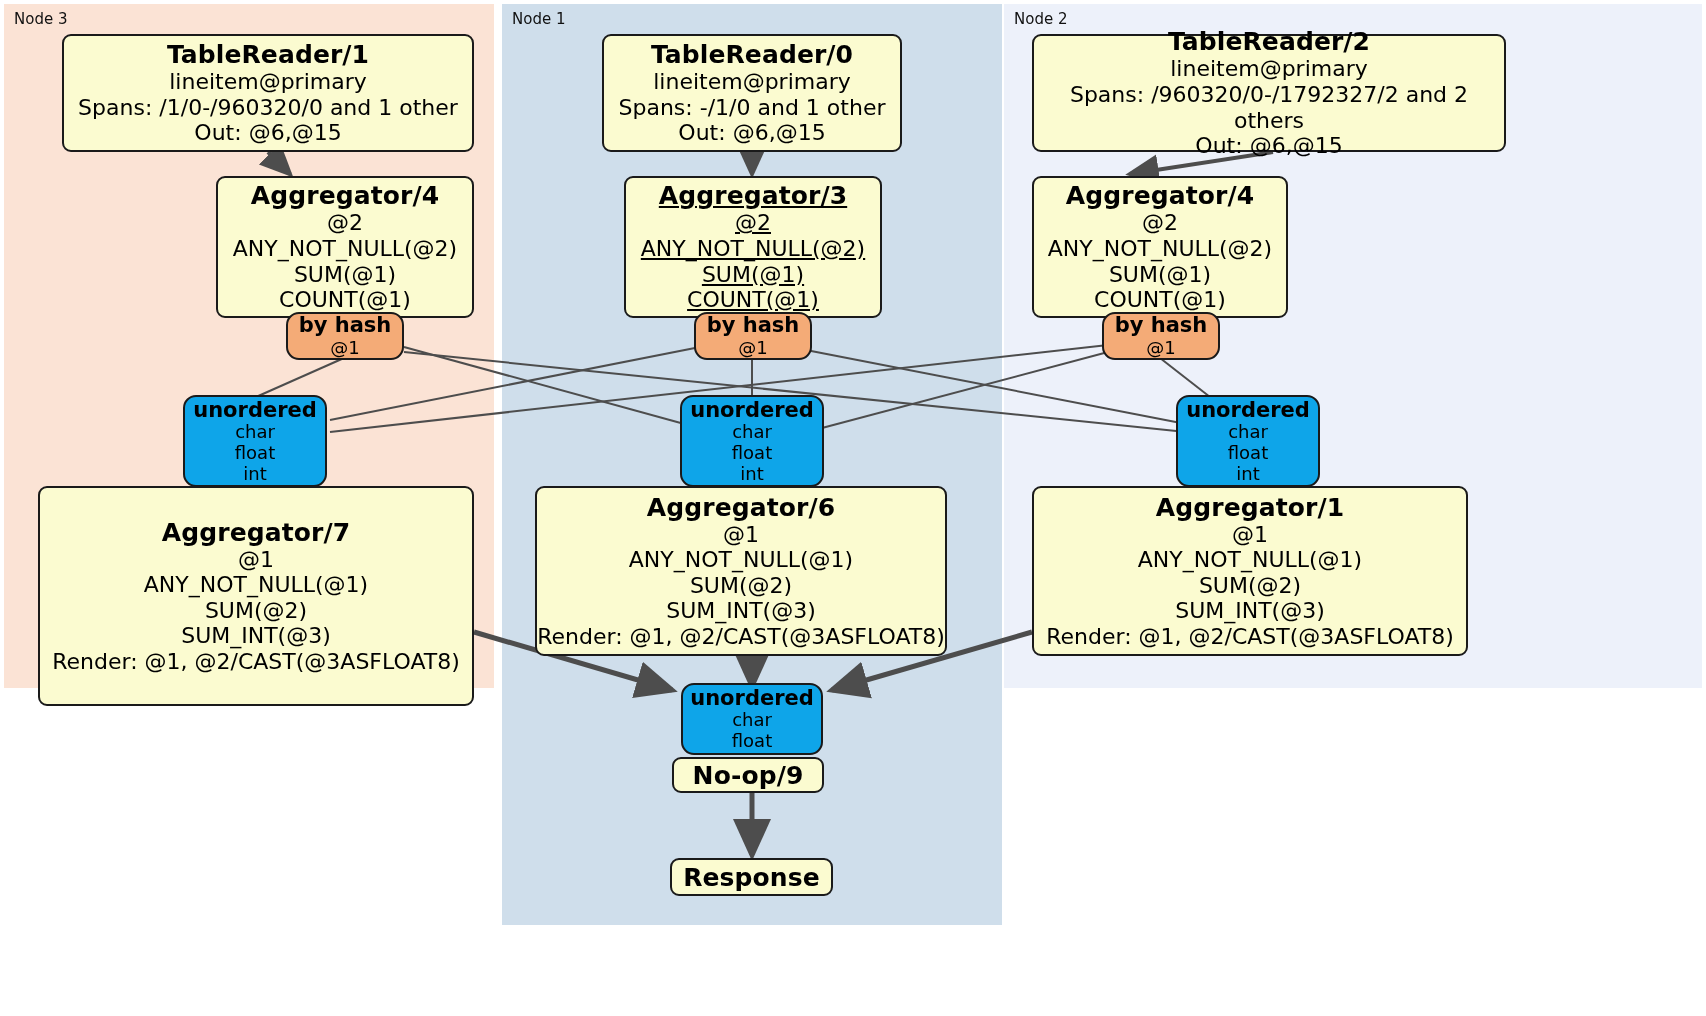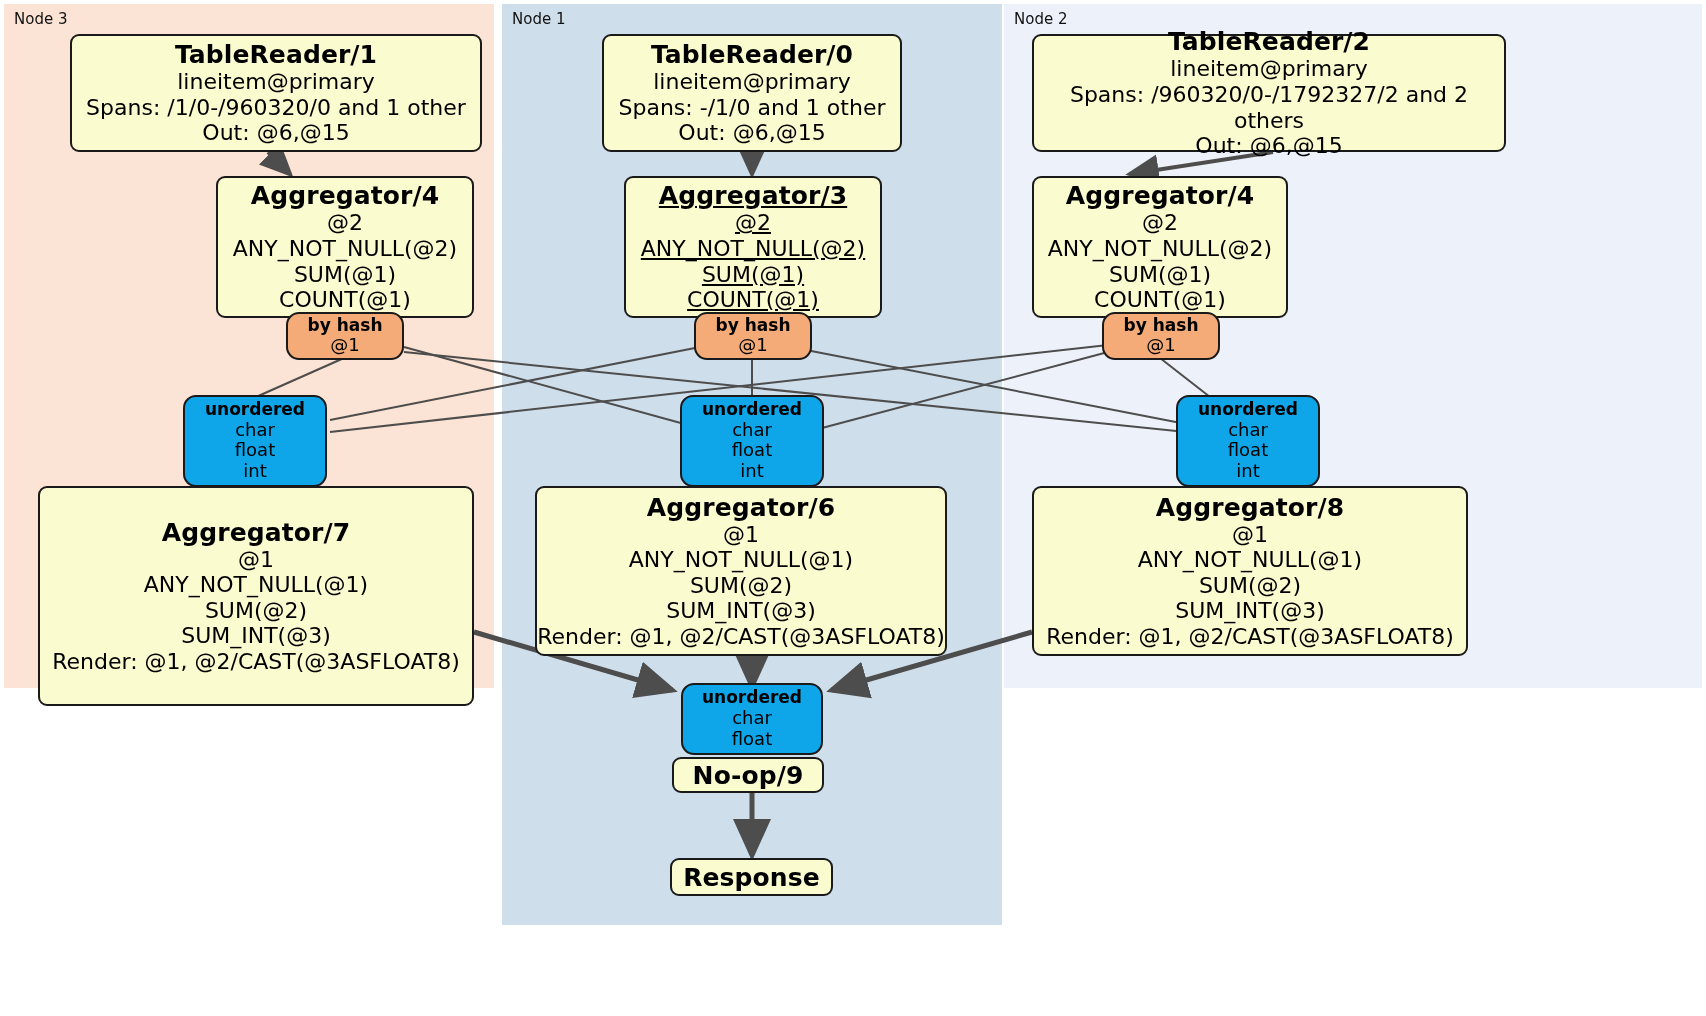--- a/index.html
+++ b/index.html
@@ -9,21 +9,21 @@
   .panel{position:absolute;box-sizing:border-box;}
   .panel-label{position:absolute;left:10px;top:6px;font-size:15px;color:#111;white-space:nowrap;}
 
   .node{position:absolute;box-sizing:border-box;border:2px solid #1a1a1a;
         display:flex;flex-direction:column;align-items:center;justify-content:center;
         text-align:center;line-height:1.16;}
   .proc{background:#fbfbd0;border-radius:9px;}
   .router{background:#f4ab77;border-radius:13px;border:2px solid #1a1a1a;}
   .recv{background:#0ea5e9;border-radius:13px;border:2px solid #1a1a1a;}
   .title{font-weight:bold;font-size:25px;color:#000;letter-spacing:.1px;}
-  .title-sm{font-weight:bold;font-size:17px;color:#000;}
+  .title-sm{font-weight:bold;font-size:21px;color:#000;}
   .line{font-size:22px;color:#000;}
   .line-sm{font-size:18px;color:#000;}
   svg.edges{position:absolute;left:0;top:0;width:1706px;height:1016px;pointer-events:none;}
 </style>
 </head>
 <body>
 
 <div id="stage">
 
   <div class="panel" style="left:4px;top:4px;width:490px;height:684px;background:#fbe3d5;">
@@ -68,21 +68,21 @@
       <path d="M474,632 L672,690"></path>
       <path d="M752,655 L752,686"></path>
       <path d="M1032,632 L832,690"></path>
     </g>
 
     <g stroke="#4d4d4d" stroke-width="5" fill="none" marker-end="url(#ah)">
       <path d="M752,790 L752,855"></path>
     </g>
   </svg>
 
-  <div class="node proc" style="left:70px;top:34px;width:412px;height:118px;">
+  <div class="node proc" style="left:62px;top:34px;width:412px;height:118px;">
     <div class="title">TableReader/1</div>
     <div class="line">lineitem@primary</div>
     <div class="line">Spans: /1/0-/960320/0 and 1 other</div>
     <div class="line">Out: @6,@15</div>
   </div>
 
   <div class="node proc" style="left:216px;top:176px;width:258px;height:142px;">
     <div class="title">Aggregator/4</div>
     <div class="line">@2</div>
     <div class="line">ANY_NOT_NULL(@2)</div>
@@ -182,21 +182,21 @@
   </div>
 
   <div class="node recv" style="left:1176px;top:395px;width:144px;height:92px;">
     <div class="title-sm">unordered</div>
     <div class="line-sm">char</div>
     <div class="line-sm">float</div>
     <div class="line-sm">int</div>
   </div>
 
   <div class="node proc" style="left:1032px;top:486px;width:436px;height:170px;">
-    <div class="title">Aggregator/8</div>
+    <div class="title">Aggregator/1</div>
     <div class="line">@1</div>
     <div class="line">ANY_NOT_NULL(@1)</div>
     <div class="line">SUM(@2)</div>
     <div class="line">SUM_INT(@3)</div>
     <div class="line">Render: @1, @2/CAST(@3ASFLOAT8)</div>
   </div>
 
 </div>
 
 </body></html>

